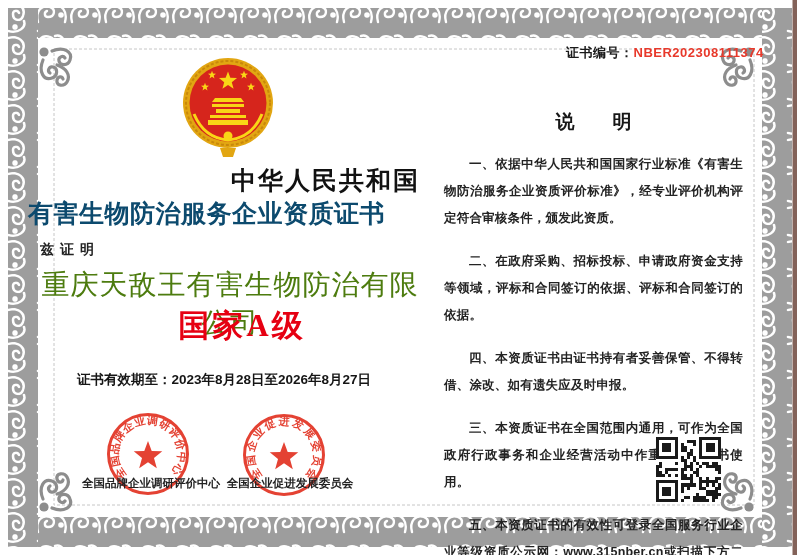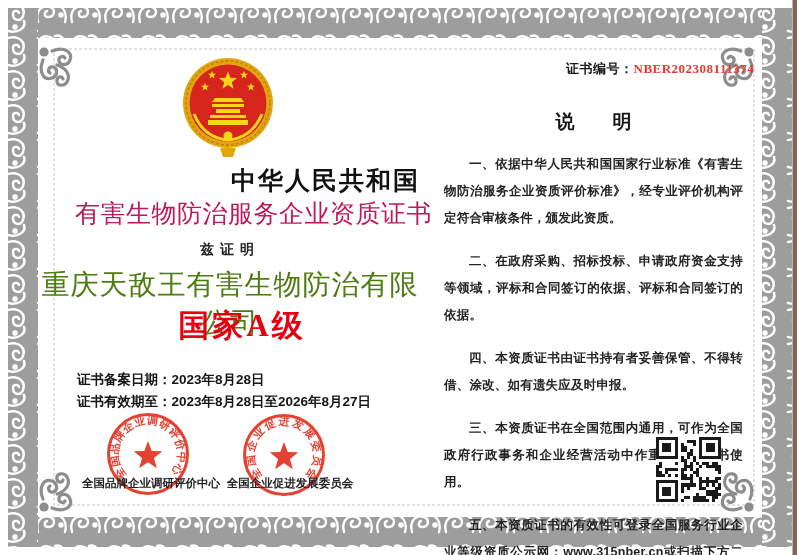--- a/index.html
+++ b/index.html
@@ -1,27 +1,27 @@
 <!DOCTYPE html>
 <html><head>
 <meta charset="utf-8">
 <style>
   html,body{margin:0;padding:0;background:#ffffff;}
   .cert{position:relative;width:800px;height:555px;background:#ffffff;overflow:hidden;
         font-family:"Liberation Sans",sans-serif;color:#1a1a1a;}
   .abs{position:absolute;}
   .bg{position:absolute;left:0;top:0;}
   
-  .num{left:566px;top:60px;font-size:13px;font-weight:bold;letter-spacing:.5px;white-space:nowrap;font-family:Liberation Serif, serif;}
+  .num{left:566px;top:44px;font-size:13px;font-weight:bold;letter-spacing:.5px;white-space:nowrap;}
   .num .red{color:#e8392b;}
   
   .emblem{left:182px;top:56px;}
   .t1{left:40px;top:164px;width:380px;text-align:right;font-size:25px;font-weight:bold;letter-spacing:2px;color:#111;}
-  .t2{left:28px;top:197px;width:404px;text-align:right;font-size:25px;font-weight:normal;letter-spacing:.5px;color:#be185d;}
-  .certify{left:40px;top:241px;width:380px;text-align:center;font-family:"Liberation Serif",serif;
+  .t2{left:28px;top:197px;width:404px;text-align:left;font-size:25px;font-weight:bold;letter-spacing:.5px;color:#0c4a6e;}
+  .certify{left:40px;top:241px;width:380px;font-family:"Liberation Serif",serif;
            font-size:14px;font-weight:600;letter-spacing:6px;color:#222;}
   .company{left:28px;top:266px;width:404px;text-align:center;font-size:28px;font-weight:500;letter-spacing:1px;color:#4d7c0f;}
   .grade{left:52px;top:305px;width:380px;text-align:center;font-family:"Liberation Serif",serif;
          font-size:31px;font-weight:800;letter-spacing:3px;color:#e60012;}
   .dates{left:77px;top:369px;font-size:13.5px;font-weight:bold;line-height:22px;color:#151515;white-space:nowrap;}
   
   .seal1{left:106px;top:412px;}
   .seal2{left:242px;top:413px;}
   .seal-label{top:476px;width:200px;text-align:center;font-size:11.5px;font-weight:bold;color:#222;white-space:nowrap;}
   .sl1{left:51px;} .sl2{left:190px;}
@@ -100,23 +100,20 @@
     <path d="M38 92 h16 l-3 9 h-10 z" fill="#e2a612"></path>
   </svg>
 
   <div class="abs t1">中华人民共和国</div>
   <div class="abs t2">有害生物防治服务企业资质证书</div>
   <div class="abs certify">兹证明</div>
   <div class="abs company">重庆天敌王有害生物防治有限公司</div>
   <div class="abs grade">国家A级</div>
 
   <div class="abs dates">
-    <div>
-      <span>证书备案日期：</span><span>2023年8月28日</span>
-    </div>
     <div>
       <span>证书有效期至：</span><span>2023年8月28日至2026年8月27日</span>
     </div>
   </div>
 
   <svg class="abs seal1" width="84" height="84" viewBox="0 0 84 84" aria-hidden="true" opacity="0.92">
     <circle cx="42" cy="42" r="39.5" fill="none" stroke="#e23222" stroke-width="3"></circle>
     <path id="arc1" d="M20.8 63.2 A 30 30 0 1 1 63.2 63.2" fill="none"></path>
     <use href="#star10" transform="translate(42,44) scale(1.5)" fill="#e23222"></use>
     <text font-size="11" font-weight="bold" fill="#e23222" letter-spacing="0.5" font-family="Liberation Sans, sans-serif">

